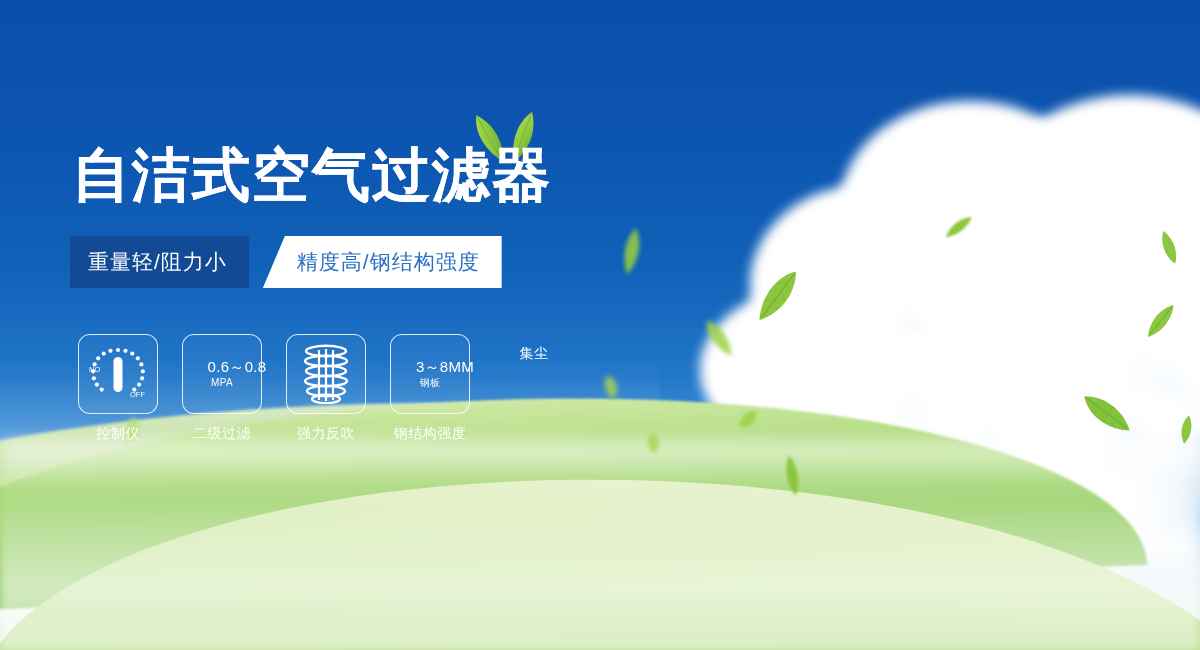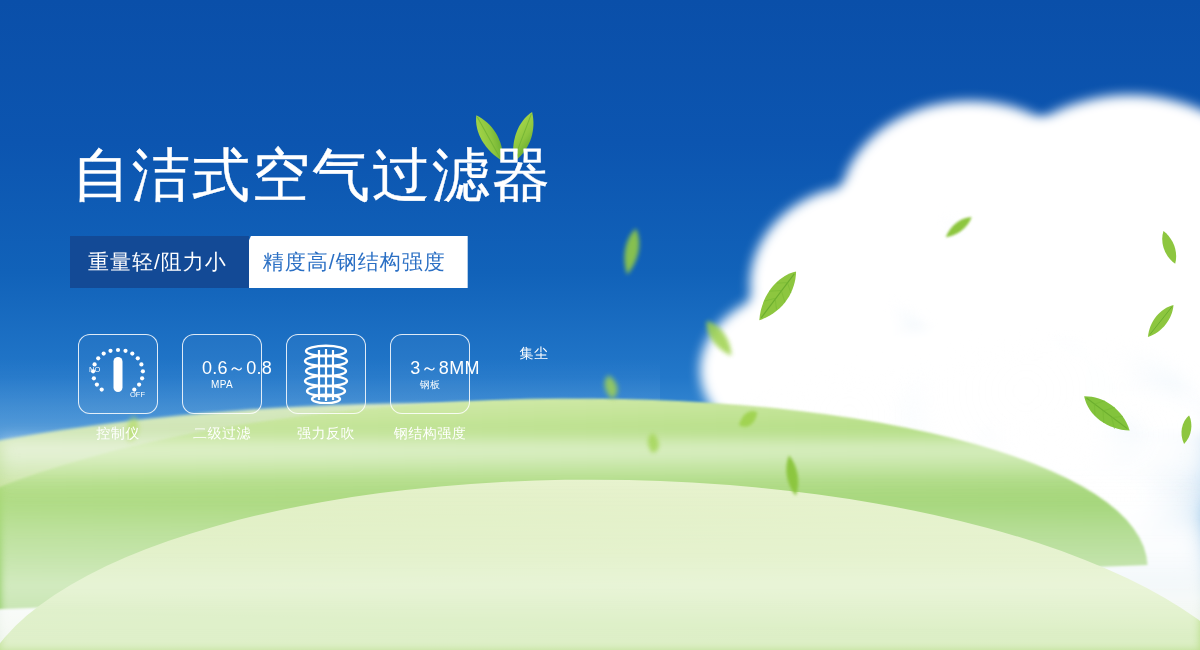--- a/index.html
+++ b/index.html
@@ -91,28 +91,28 @@
   .leaf svg{ display:block; }
 
   
   .content{ position:absolute; left:0; top:0; width:100%; height:100%; }
 
   .title{
     position:absolute; left:72px; top:146px;
     font-size:58px; line-height:1;
     letter-spacing:2px;
     color:#ffffff;
-    font-weight:400;
+    font-weight:700;
     white-space:nowrap;
     -webkit-text-stroke:0.4px #ffffff;
   }
 
   .tagbar{
     position:absolute; left:70px; top:236px;
-    height:52px; display:flex; align-items:stretch;
+    height:52px; display:flex; align-items:stretch;gap:34px;
   }
   .tag-left{
     background:#134a96;
     color:#ffffff;
     font-size:21px;
     display:flex; align-items:center;
     padding:0 22px 0 18px;
     letter-spacing:1px;
     position:relative; z-index:2;
   }
@@ -136,21 +136,21 @@
   .feat{ width:80px; display:flex; flex-direction:column; align-items:center; }
   .feat-box{
     width:80px; height:80px;
     border:1.5px solid rgba(255,255,255,.85);
     border-radius:12px;
     display:flex; flex-direction:column;
     align-items:center; justify-content:center;
     color:#ffffff;
     background:rgba(255,255,255,.04);
   }
-  .feat-box .t1{ font-size:18px; line-height:1.25; letter-spacing:.3px; white-space:nowrap;margin-left:30px; }
+  .feat-box .t1{ font-size:15px; line-height:1.25; letter-spacing:.3px; white-space:nowrap;margin-left:30px; }
   .feat-box .t2{ font-size:10px; line-height:1.25; letter-spacing:.3px; white-space:nowrap; }
   .feat-label{
     margin-top:11px;
     font-size:14px; color:#ffffff; white-space:nowrap; letter-spacing:.5px;
   }
   .feat-box svg{ display:block; }
 </style>
 </head>
 <body>
 

